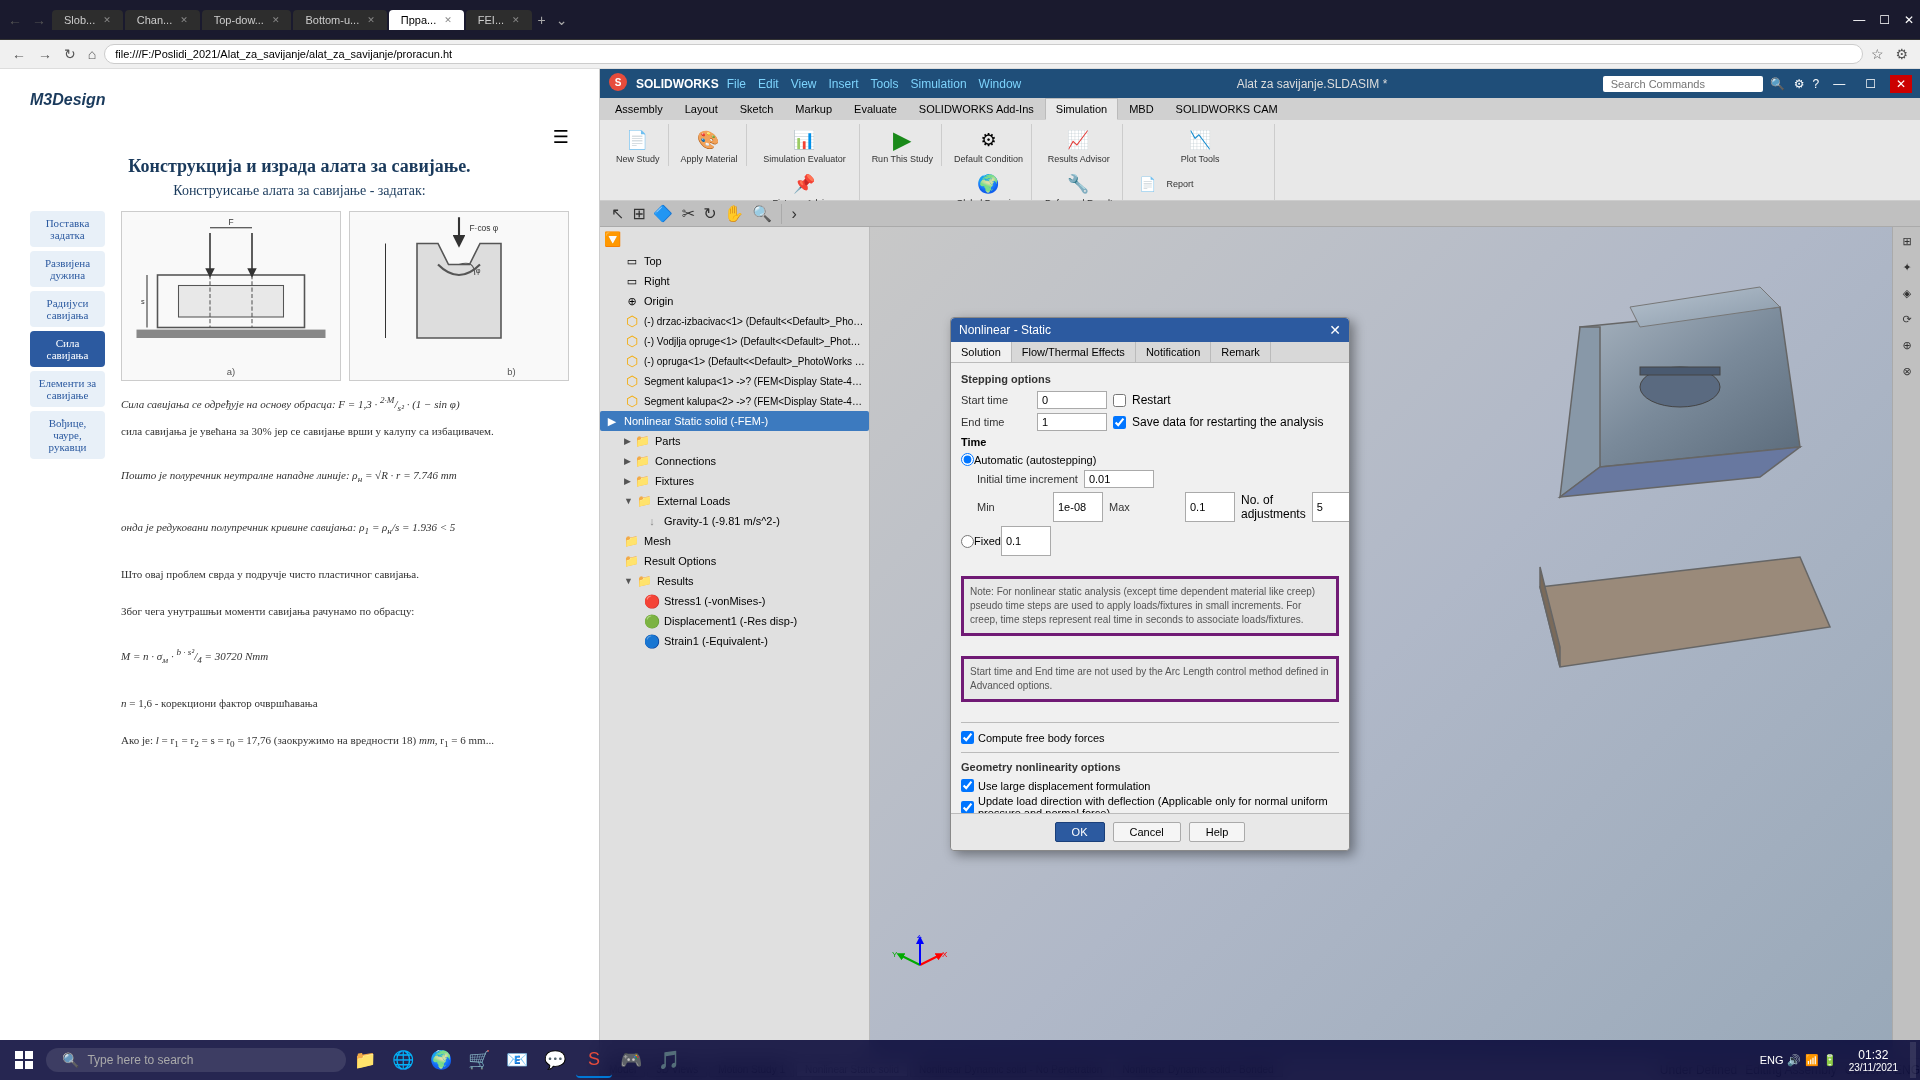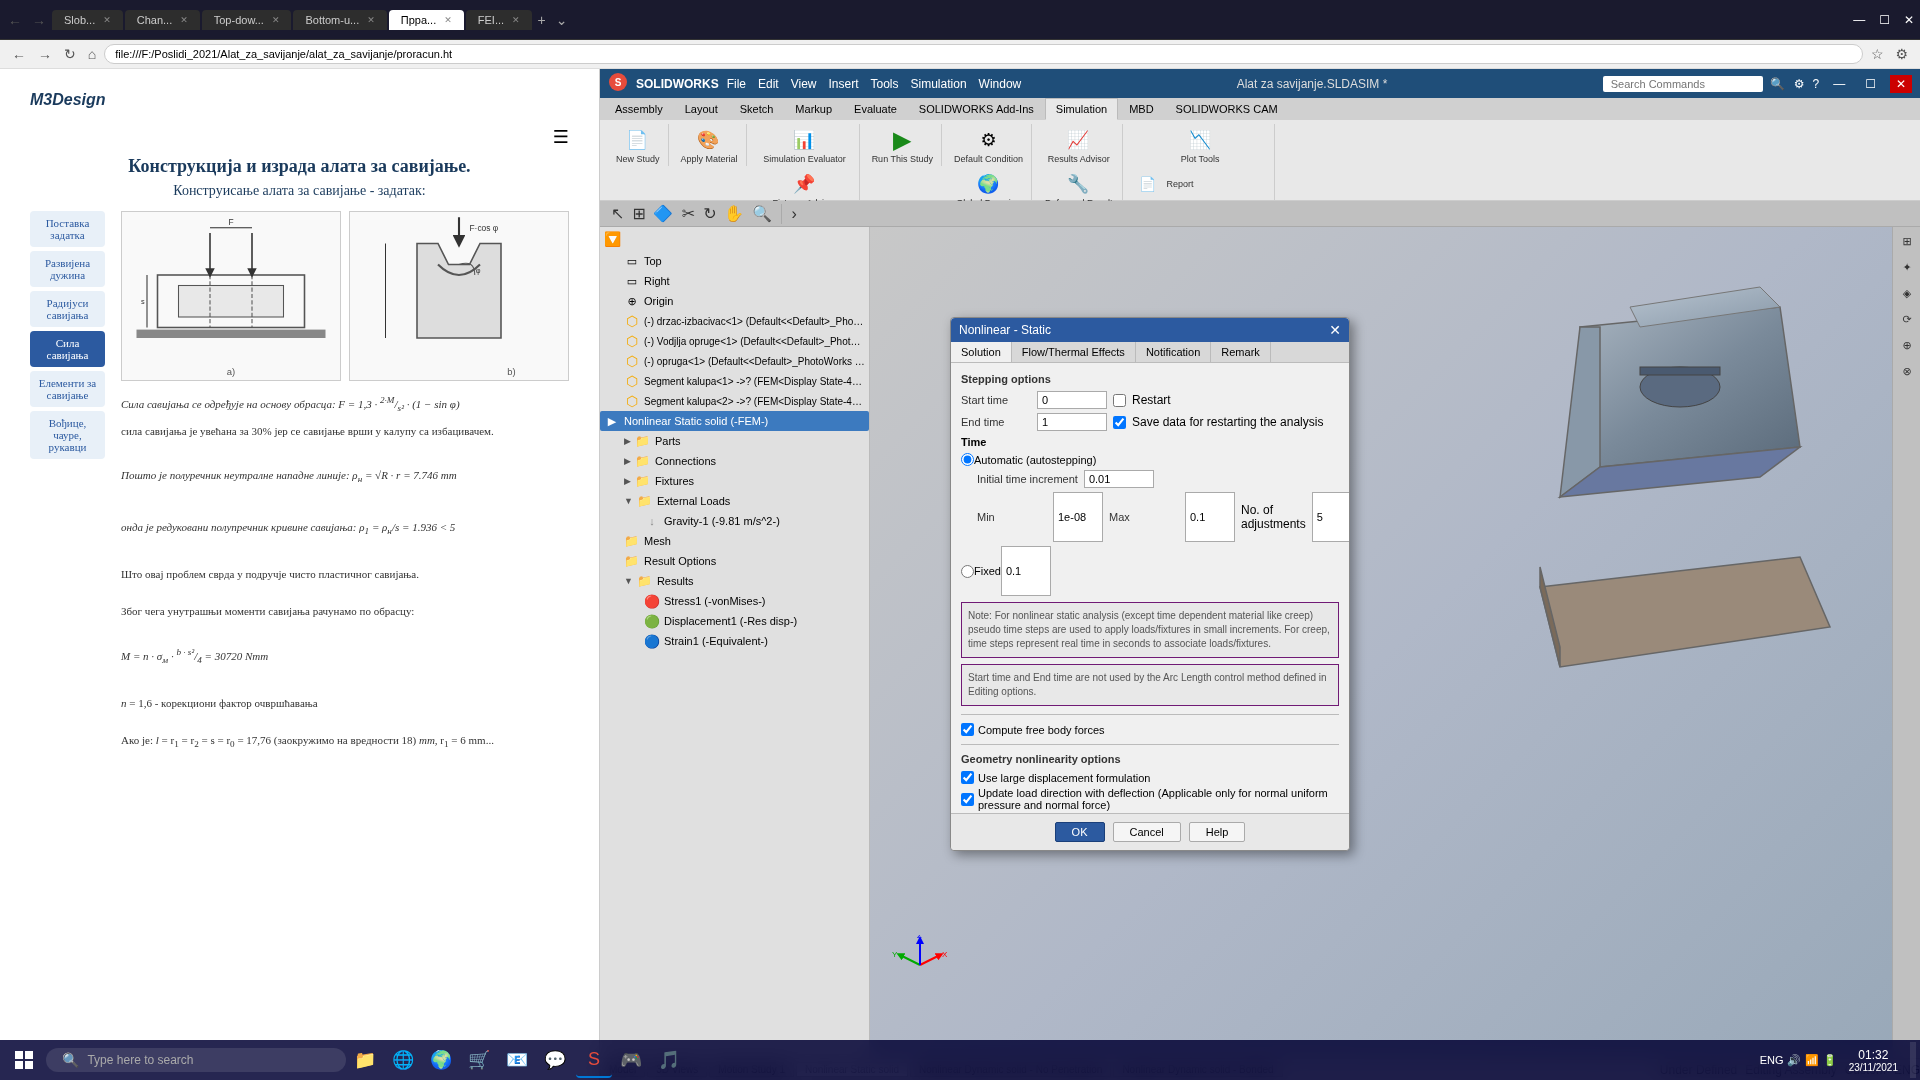--- a/index.html
+++ b/index.html
@@ -34,21 +34,21 @@
     .diagram-box { width: 220px; height: 170px; border: 1px solid #ccc; background: #f9f9f9; display: flex; align-items: center; justify-content: center; position: relative; overflow: hidden; }
     .text-content { font-size: 11px; line-height: 1.7; color: #333; font-family: serif; }
     .formula { font-style: italic; margin: 6px 0; font-size: 11px; }
 
     
     .sw-panel { flex: 1; display: flex; flex-direction: column; background: #d4d4d4; }
     .sw-titlebar { background: #1f4e79; color: #fff; padding: 3px 8px; display: flex; align-items: center; justify-content: space-between; font-size: 12px; }
     .sw-titlebar-left { display: flex; align-items: center; gap: 8px; }
     .sw-logo { color: #e74c3c; font-weight: bold; font-size: 13px; }
     .sw-menu { display: flex; gap: 12px; font-size: 12px; }
-    .sw-menu-item { cursor: pointer; color: #ffffff; }
+    .sw-menu-item { cursor: pointer; color: #7dd3fc; }
     .sw-titlebar-right { display: flex; align-items: center; gap: 8px; }
     .search-box { background: #fff; border: none; padding: 2px 8px; font-size: 11px; border-radius: 2px; width: 160px; }
     .win-btn { background: none; border: none; color: #fff; cursor: pointer; font-size: 12px; padding: 2px 6px; }
 
     
     .sw-ribbon { background: #e8e8e8; border-bottom: 1px solid #ccc; }
     .sw-tabs-bar { display: flex; background: #d0d0d0; padding: 0 4px; }
     .sw-tab { padding: 4px 10px; font-size: 11px; cursor: pointer; background: #d0d0d0; border: 1px solid transparent; }
     .sw-tab.active { background: #e8e8e8; border-color: #bbb; border-bottom-color: #e8e8e8; }
     .sw-ribbon-content { display: flex; align-items: flex-start; padding: 4px 8px; gap: 4px; height: 80px; }
@@ -80,24 +80,24 @@
     .dialog-titlebar { background: #2c5aa0; color: #fff; padding: 4px 8px; display: flex; justify-content: space-between; align-items: center; border-radius: 4px 4px 0 0; font-size: 12px; }
     .dialog-close { background: none; border: none; color: #fff; cursor: pointer; font-size: 14px; }
     .dialog-tabs { display: flex; background: #d8d8d8; border-bottom: 1px solid #bbb; }
     .dialog-tab { padding: 4px 10px; cursor: pointer; font-size: 11px; border-right: 1px solid #bbb; }
     .dialog-tab.active { background: #f0f0f0; }
     .dialog-body { padding: 10px; max-height: 450px; overflow-y: auto; }
     .dialog-section-title { font-weight: bold; font-size: 11px; margin-bottom: 6px; color: #333; }
     .form-row { display: flex; align-items: center; gap: 6px; margin-bottom: 4px; }
     .form-label { font-size: 11px; color: #333; min-width: 70px; }
     .form-input { border: 1px solid #aaa; padding: 2px 4px; font-size: 11px; width: 70px; }
-    .form-input-sm { border: 1px solid #aaa; padding: 18px 4px; font-size: 11px; width: 50px; }
+    .form-input-sm { border: 1px solid #aaa; padding: 8px 4px; font-size: 11px; width: 50px; }
     .radio-group { display: flex; align-items: center; margin-bottom: 4px; }
     .radio-label { font-size: 11px; }
-    .note-text { font-size: 10px; color: #555; line-height: 1.4; margin: 6px 0; padding: 6px; background: #e8e8e8; border: 1px solid #701a75; }
+    .note-text { font-size: 10px; color: #555; line-height: 1.4; margin: 20px 0; padding: 6px; background: #e8e8e8; border: 3px solid #701a75; }
     .section-divider { border: none; border-top: 1px solid #bbb; margin: 8px 0; }
     .checkbox-row { display: flex; align-items: center; gap: 4px; margin-bottom: 3px; font-size: 11px; }
     .two-col { display: flex; gap: 16px; }
     .col { flex: 1; }
     .col-title { font-weight: bold; font-size: 11px; margin-bottom: 4px; }
     .dialog-footer { display: flex; justify-content: center; gap: 8px; padding: 8px; border-top: 1px solid #bbb; background: #e8e8e8; border-radius: 0 0 4px 4px; }
     .dialog-btn { padding: 3px 16px; font-size: 11px; cursor: pointer; border: 1px solid #aaa; background: #f5f5f5; border-radius: 2px; }
     .dialog-btn.primary { background: #2c5aa0; color: #fff; border-color: #1a3f7a; }
     .sw-status-tabs { display: flex; gap: 2px; overflow: hidden; }
     .sw-status-tab { padding: 1px 8px; background: #c0c0c0; border: 1px solid #aaa; cursor: pointer; font-size: 10px; white-space: nowrap; }
@@ -650,21 +650,21 @@
                 <input class="form-input-sm" type="text" value="5" style="">
               </div>
 
               <div class="radio-group">
                 <input type="radio" name="stepping" style="">
                 <span class="radio-label">Fixed</span>
                 <input class="form-input-sm" type="text" value="0.1" style="">
               </div>
 
               <div class="note-text">Note: For nonlinear static analysis (except time dependent material like creep) pseudo time steps are used to apply loads/fixtures in small increments. For creep, time steps represent real time in seconds to associate loads/fixtures.</div>
-              <div class="note-text">Start time and End time  are not used by the Arc Length control method defined in Editing options.</div>
+              <div class="note-text">Start time and End time  are not used by the Arc Length control method defined in Advanced options.</div>
 
               <hr class="section-divider">
 
               <div class="checkbox-row">
                 <input type="checkbox" checked="" style="">
                 <span>Compute free body forces</span>
               </div>
 
               <hr class="section-divider">
 

